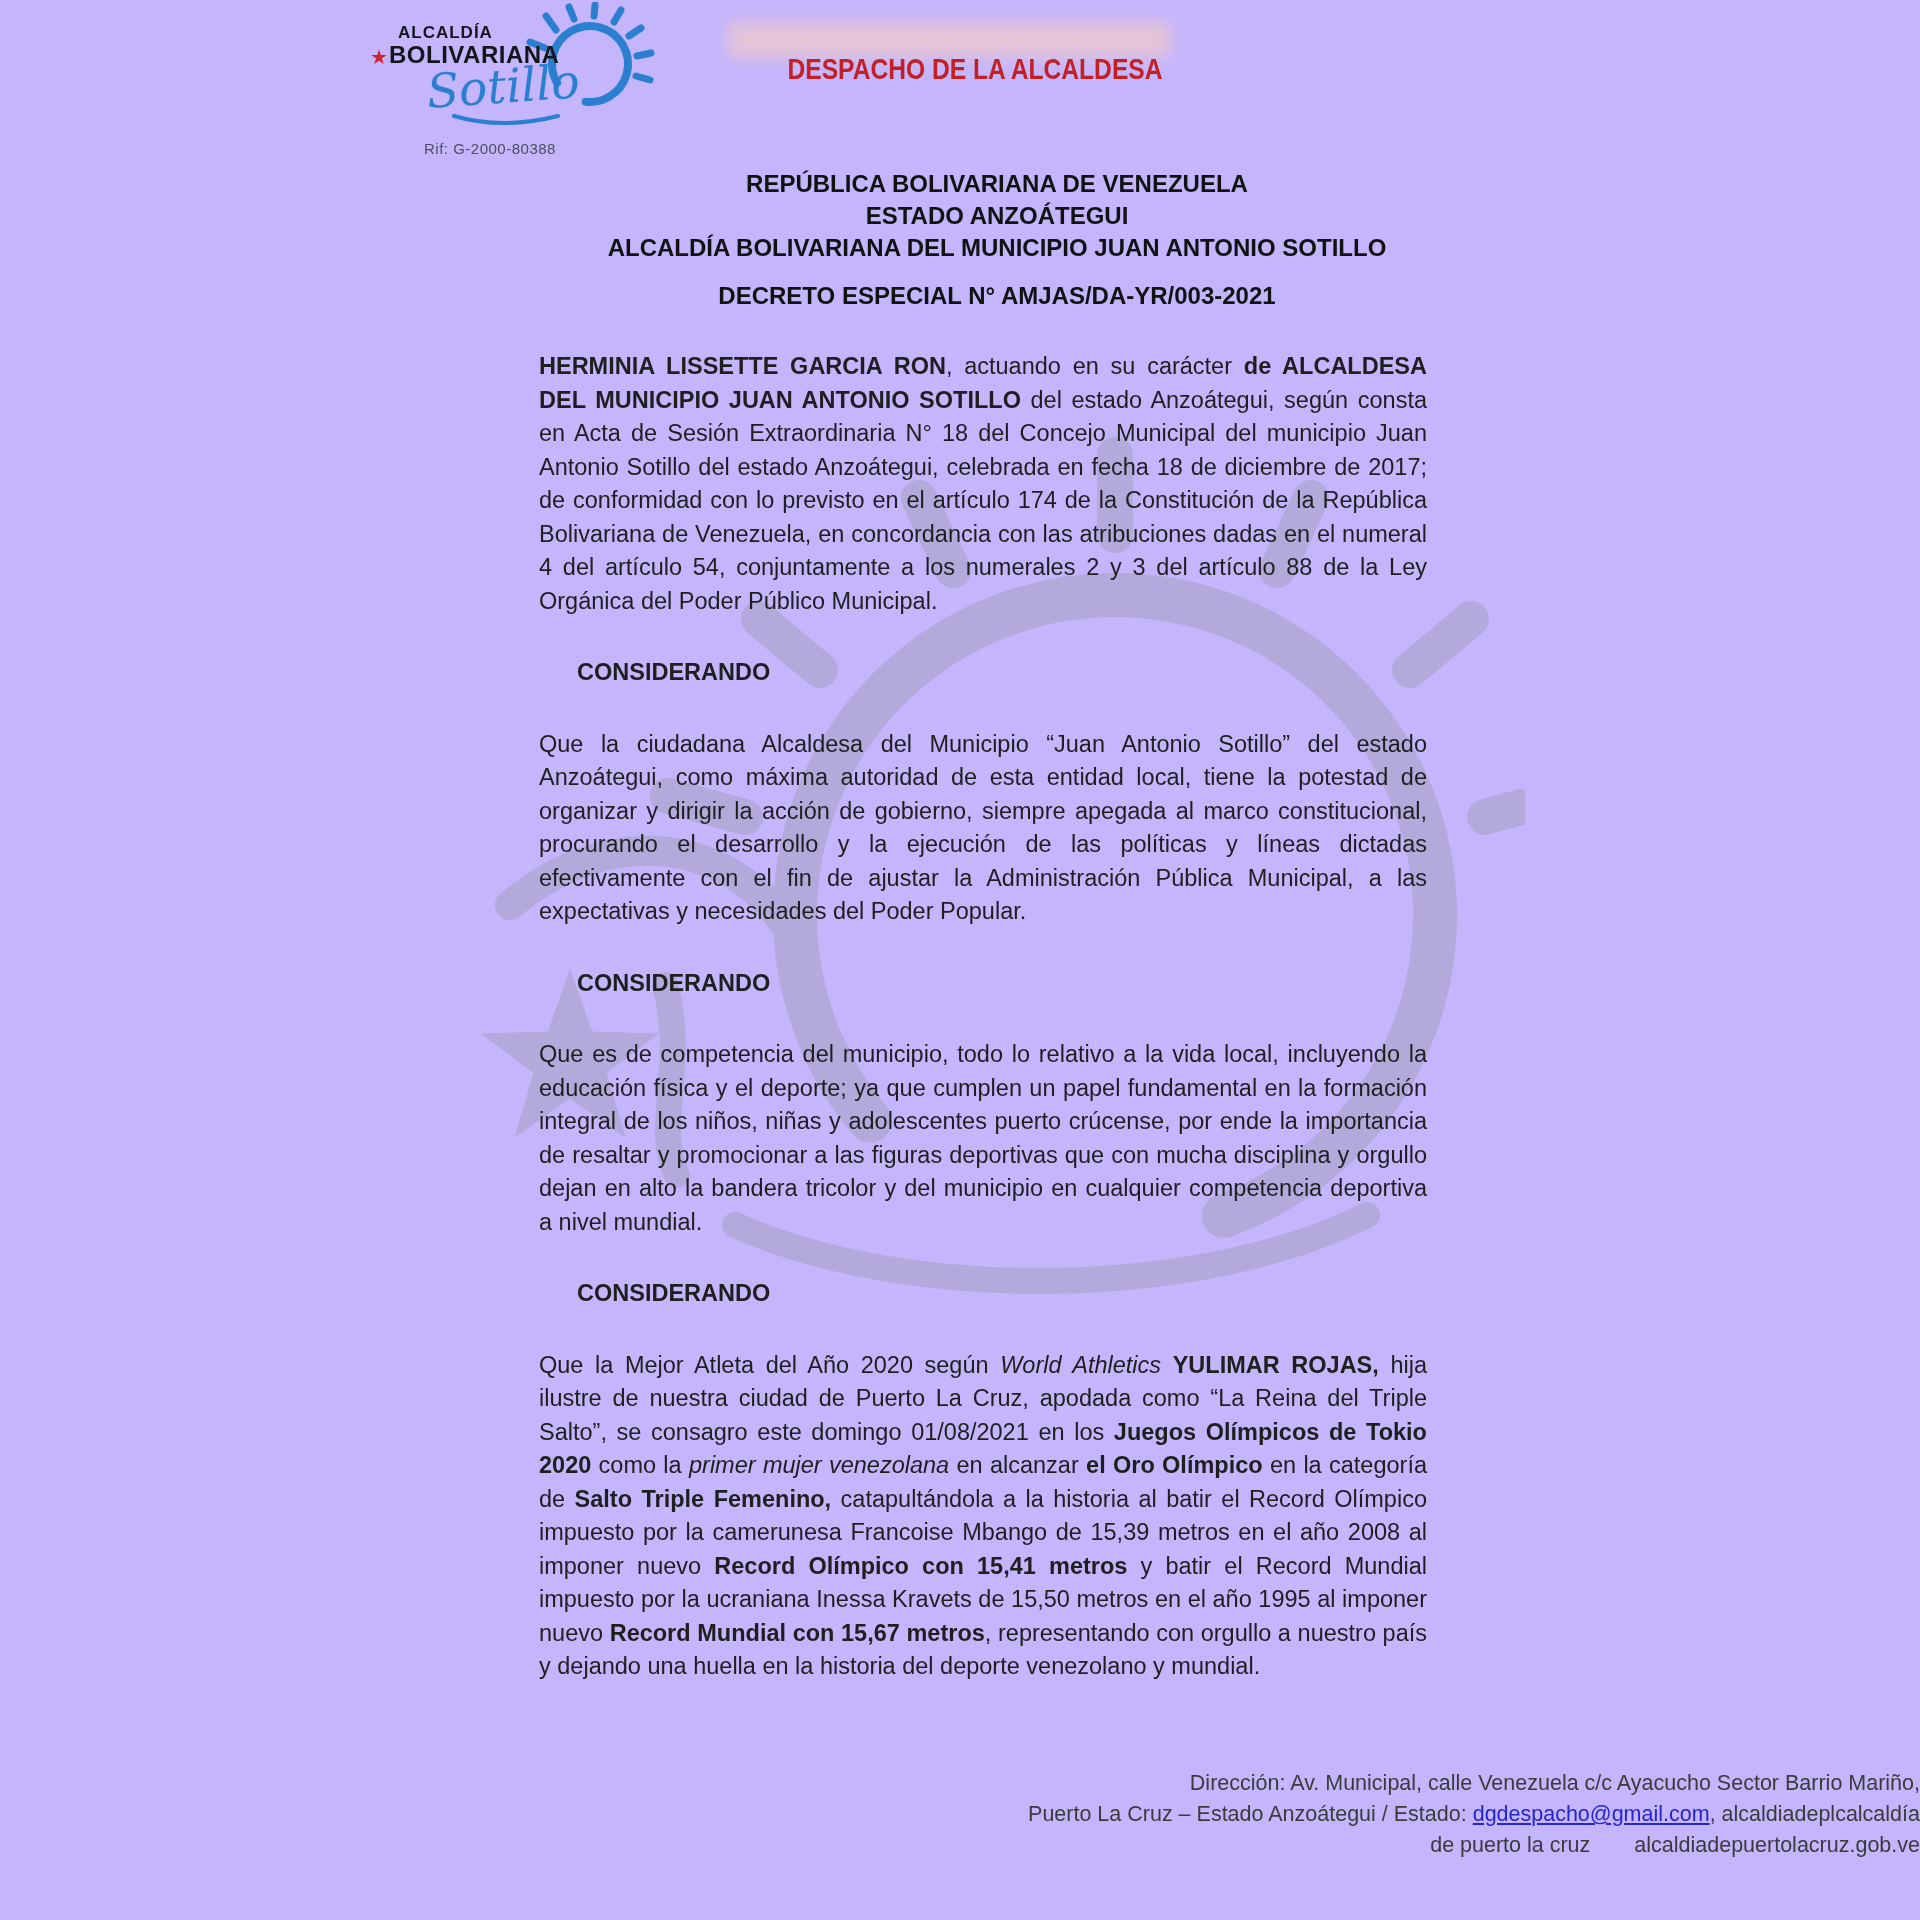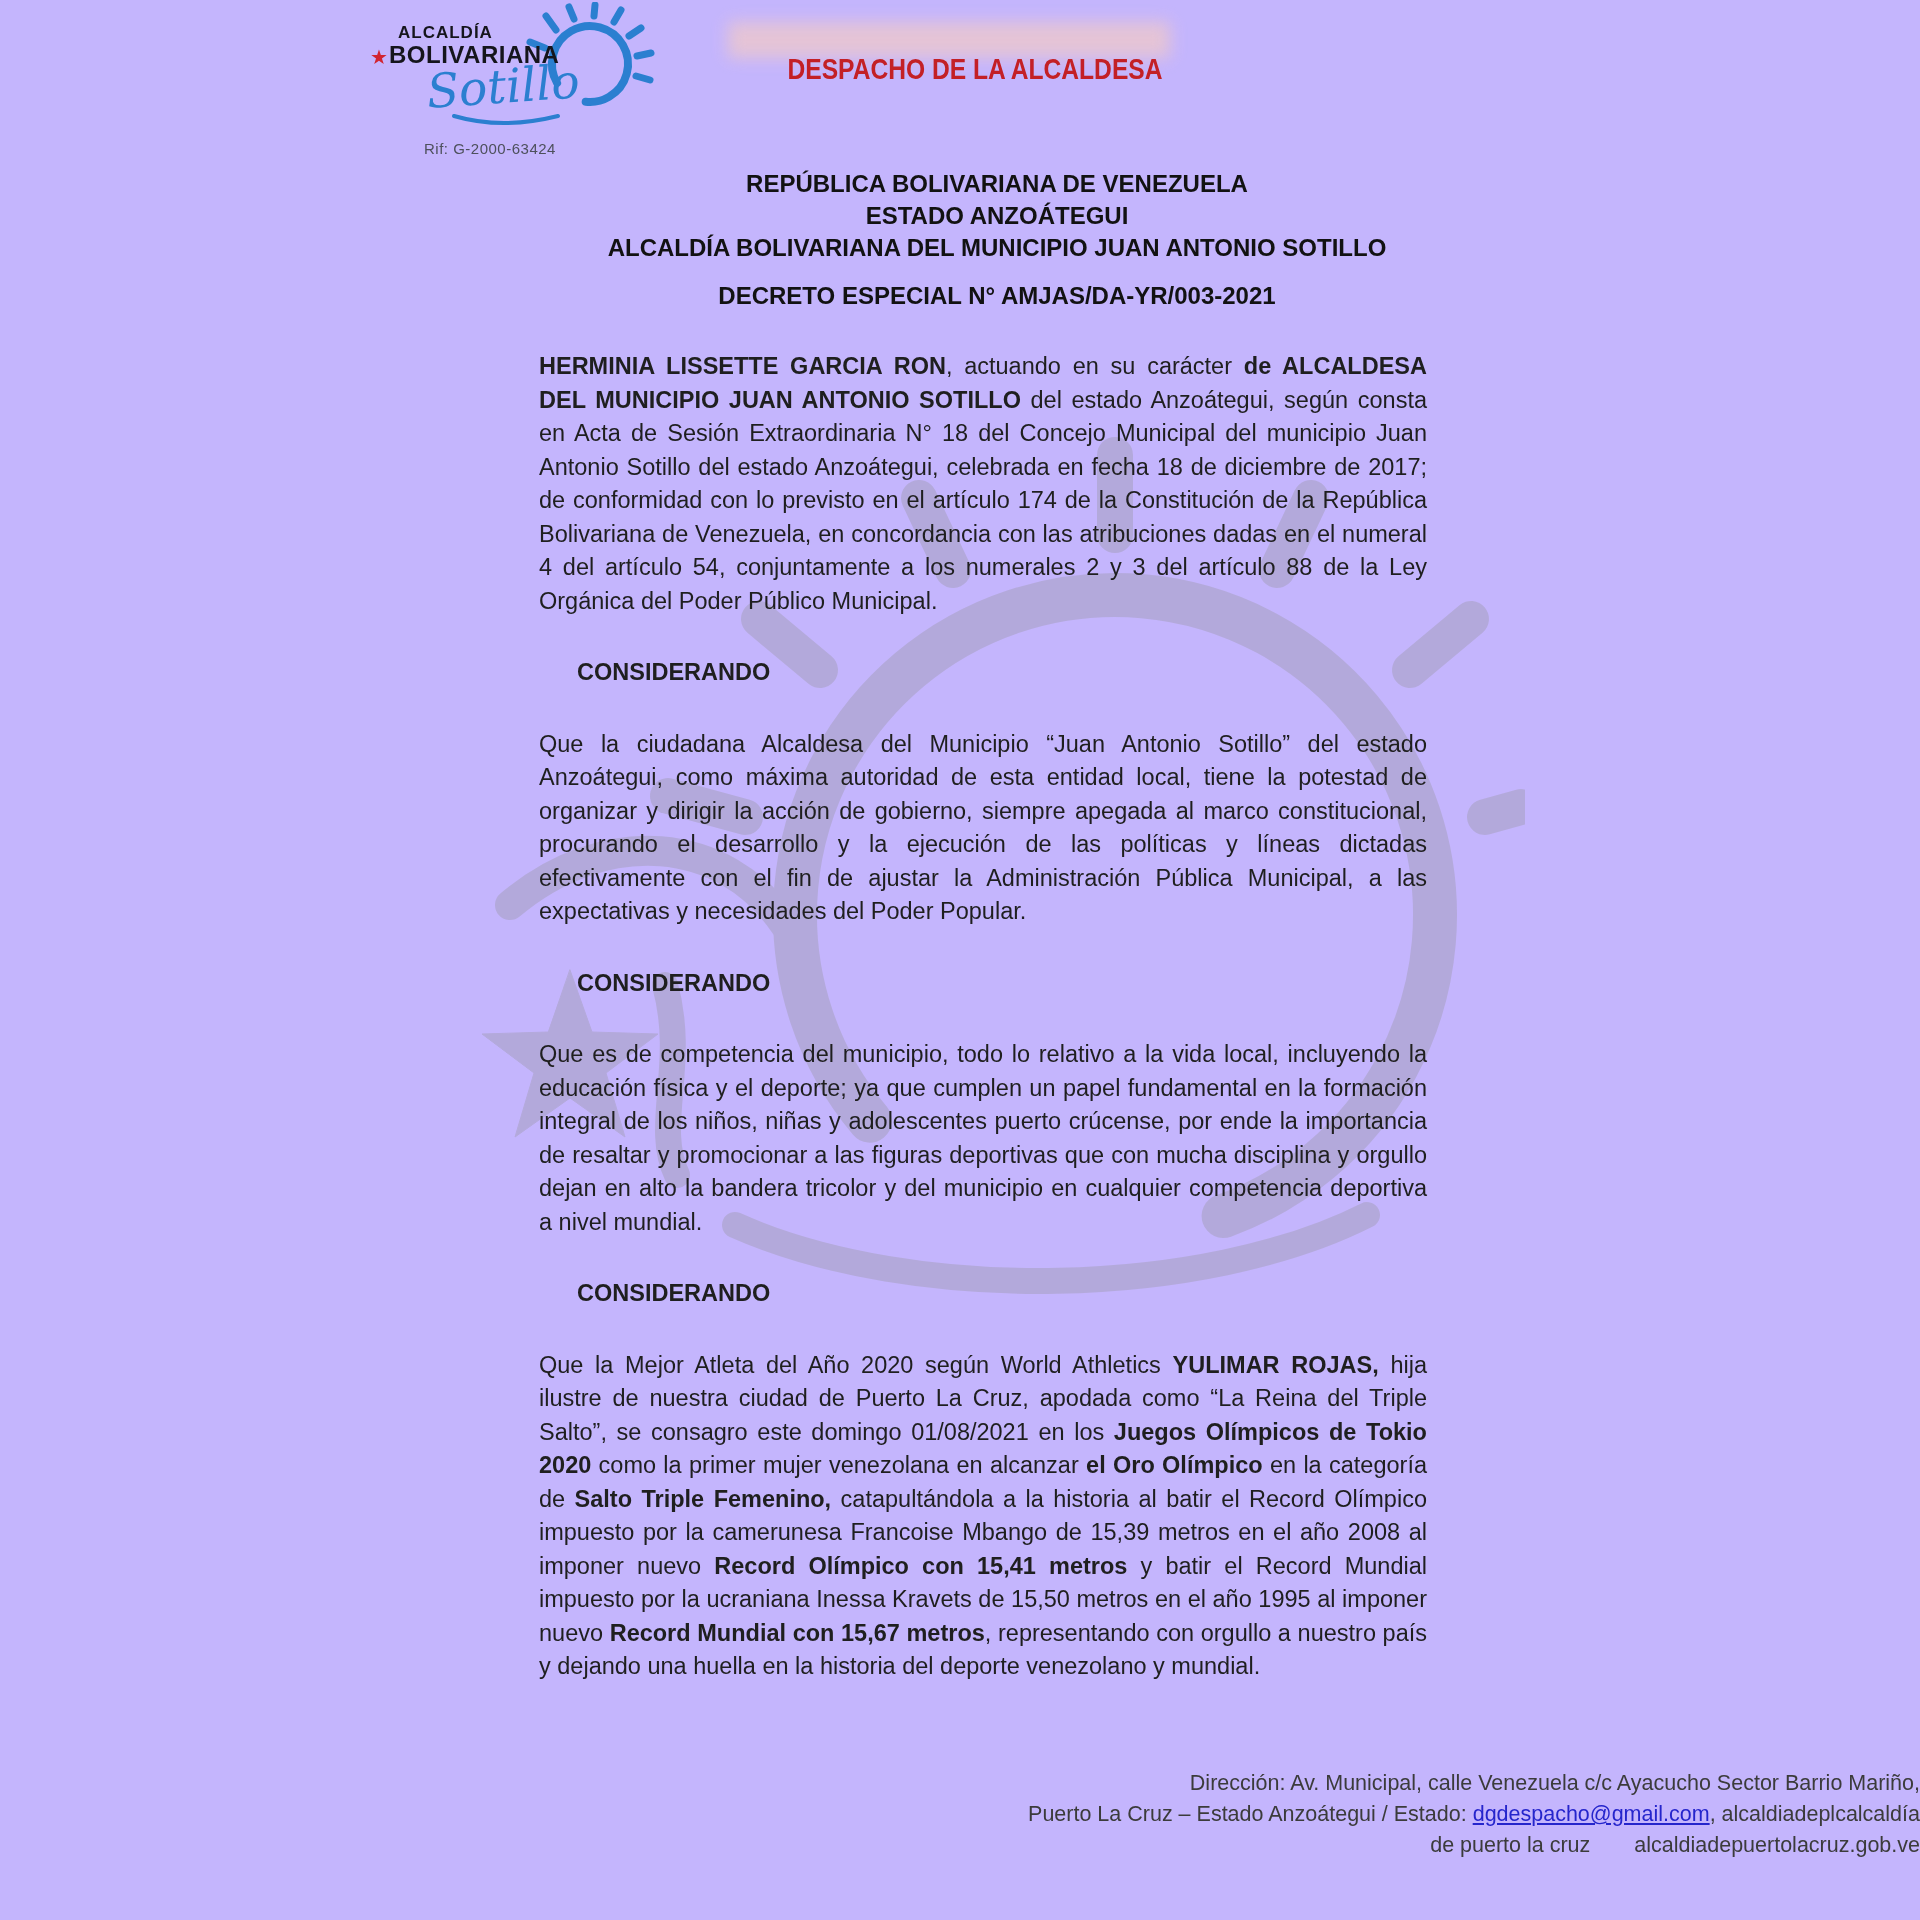--- a/index.html
+++ b/index.html
@@ -29,21 +29,21 @@
 
   .watermark { position:absolute; left:415px; top:425px; width:1110px; height:950px;
                opacity:0.30; pointer-events:none; }
   .watermark * { stroke:#8f8f8f; }
 
   .content { position:absolute; left:515px; top:350px; width:888px;
              font-size:23.5px; line-height:33.5px; text-align:justify; color:#1f1f1f;margin-left:24px; }
   .para { margin-bottom:0; }
   .heading { text-align:left; font-weight:bold; transform:translateX(38px); margin:38px 0; }
   .content .b { font-weight:bold; }
-  .content .i { }
+  .content .i { font-style:italic; }
 
   .footer { position:absolute; left:0; top:1768px; width:1920px; text-align:right;
             font-size:21.5px; line-height:31px; color:#3b3b3b; }
   .footer a { color:#2525cc; text-decoration:underline; cursor:pointer; }
   .footer .gap { display:inline-block; width:44px; }
 </style>
 </head>
 <body>
 
 <div class="page">
@@ -60,21 +60,21 @@
       <line x1="275" y1="54" x2="289" y2="51" stroke-width="7"></line>
       <line x1="274" y1="74" x2="288" y2="78" stroke-width="7"></line>
     </g>
     <text x="36" y="36" class="lg-top">ALCALDÍA</text>
     <text x="8" y="62" class="lg-star">★</text>
     <text x="27" y="61" class="lg-main">BOLIVARIANA</text>
     <text x="66" y="106" class="lg-script" transform="rotate(-4 66 106)">Sotillo</text>
     <path d="M92 114 q 48 14 104 0" fill="none" stroke="#2b7fd0" stroke-width="4" stroke-linecap="round"></path>
   </svg>
 
-  <div class="rif">Rif: G-2000-63424</div>
+  <div class="rif">Rif: G-2000-80388</div>
 
   <div class="blur-bar"></div>
   <div class="office-title">DESPACHO DE LA ALCALDESA</div>
 
   <div class="title-block">
     <div>REPÚBLICA BOLIVARIANA DE VENEZUELA</div>
     <div>ESTADO ANZOÁTEGUI</div>
     <div>ALCALDÍA BOLIVARIANA DEL MUNICIPIO JUAN ANTONIO SOTILLO</div>
   </div>
 

